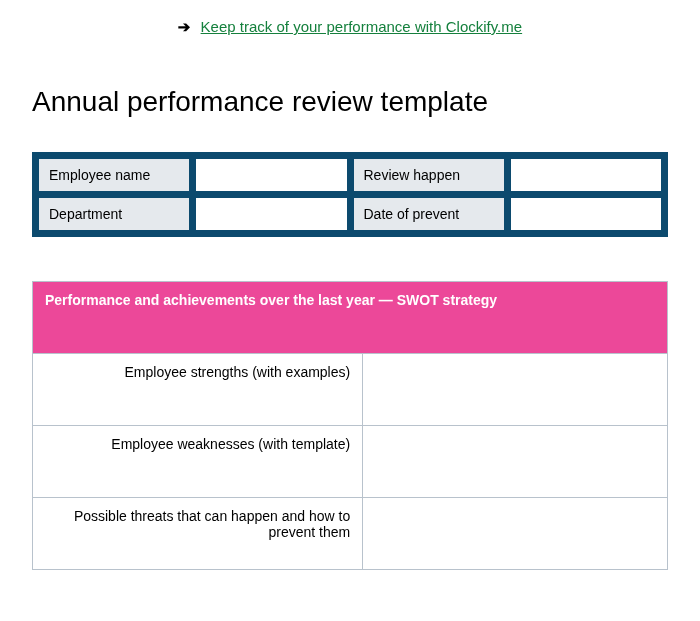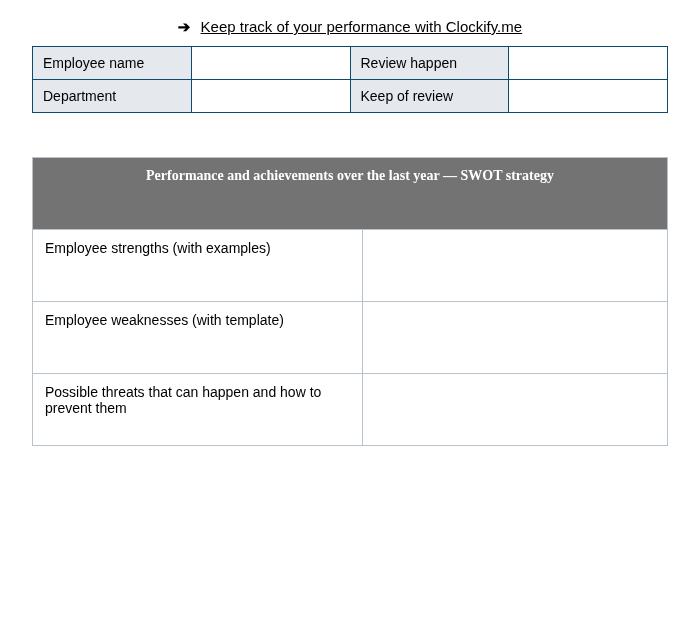--- a/index.html
+++ b/index.html
@@ -18,104 +18,103 @@
       text-align: center;
       padding-top: 18px;
       padding-bottom: 10px;
       font-size: 15px;
     }
     .arrow {
       font-weight: bold;
       margin-right: 6px;
     }
     .top-link {
-      color: #000000;
+      color: #15803d;
       text-decoration: underline;
     }
     .content {
       padding: 0 32px;
     }
     .title {
       font-size: 28px;
       font-weight: 500;
       margin-top: 40px;
       margin-bottom: 34px;
       color: #000;
     }
     .info-table {
       width: 100%;
       border-collapse: collapse;
       margin-bottom: 44px;
     }
     .info-table td {
-      border: 1px solid #0c4a6e;
+      border: 7px solid #0c4a6e;
       padding: 8px 10px;
       font-size: 14px;
       height: 30px;
     }
     .info-label {
       background: #e5e9ed;
       width: 25%;
     }
     .info-value {
       background: #fff;
       width: 25%;
     }
     .swot-table {
       width: 100%;
       border-collapse: collapse;
     }
     .swot-header {
-      background: #737373;
+      background: #ec4899;
       color: #fff;
-      text-align: center;
       font-weight: bold;
       font-size: 14.5px;
       padding: 10px 8px;
       border: 1px solid #00aeef;
-      font-family: Liberation Serif, serif;
     }
     .swot-table td {
       border: 1px solid #b8c2cc;
       padding: 10px 12px;
       font-size: 14px;
       vertical-align: top;
       height: 72px;
     }
     .swot-label {
       width: 52%;
-      text-align: left;
+      text-align: right;
       vertical-align: top;
     }
     .swot-value {
       width: 48%;
     }
   </style>
 </head>
 <body>
 
 <div class="top-link-row">
   <span class="arrow">➔</span>
   <a href="#" class="top-link">Keep track of your performance with Clockify.me</a>
 </div>
 
 <div class="content">
+  <h1 class="title">Annual performance review template</h1>
 
   <table class="info-table">
     <tbody>
         <tr>
       <td class="info-label">Employee name</td>
       <td class="info-value"></td>
       <td class="info-label">Review happen</td>
       <td class="info-value"></td>
     </tr>
     <tr>
       <td class="info-label">Department</td>
       <td class="info-value"></td>
-      <td class="info-label">Keep of review</td>
+      <td class="info-label">Date of prevent</td>
       <td class="info-value"></td>
     </tr>
   </tbody>
     </table>
 
   <table class="swot-table">
     <tbody>
         <tr>
       <td colspan="2" class="swot-header">Performance and achievements over the last year — SWOT strategy</td>
     </tr>

